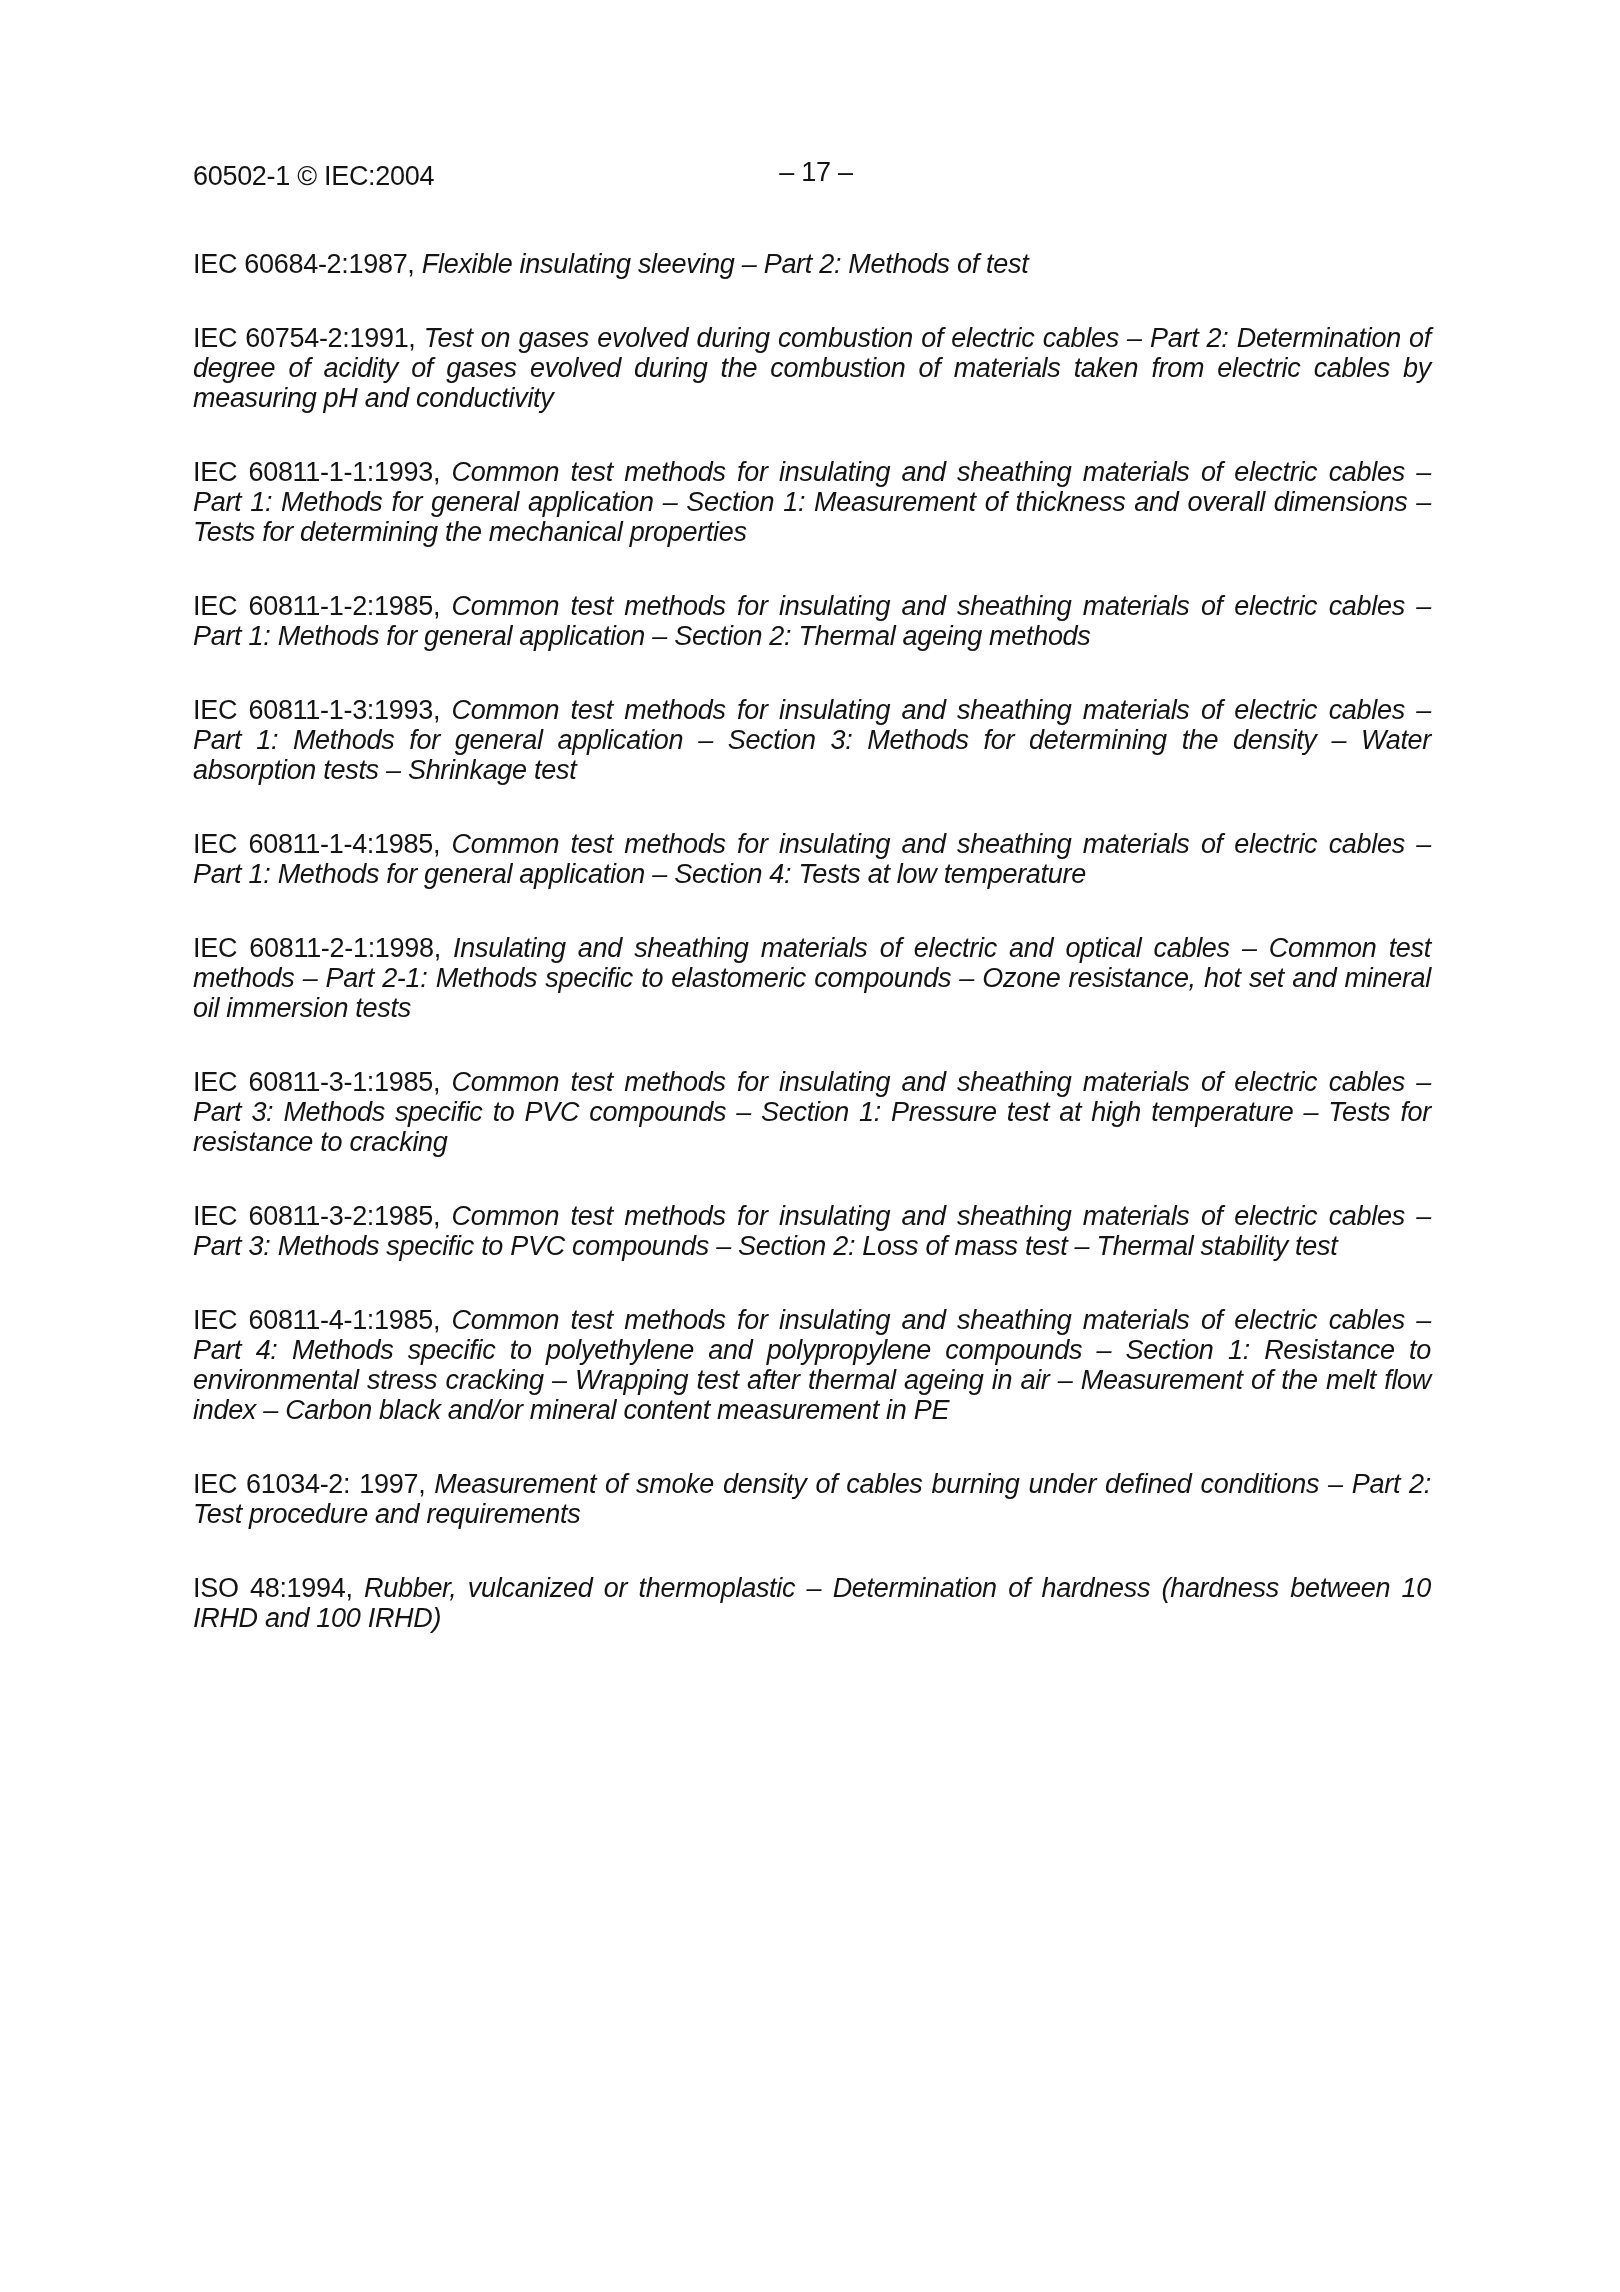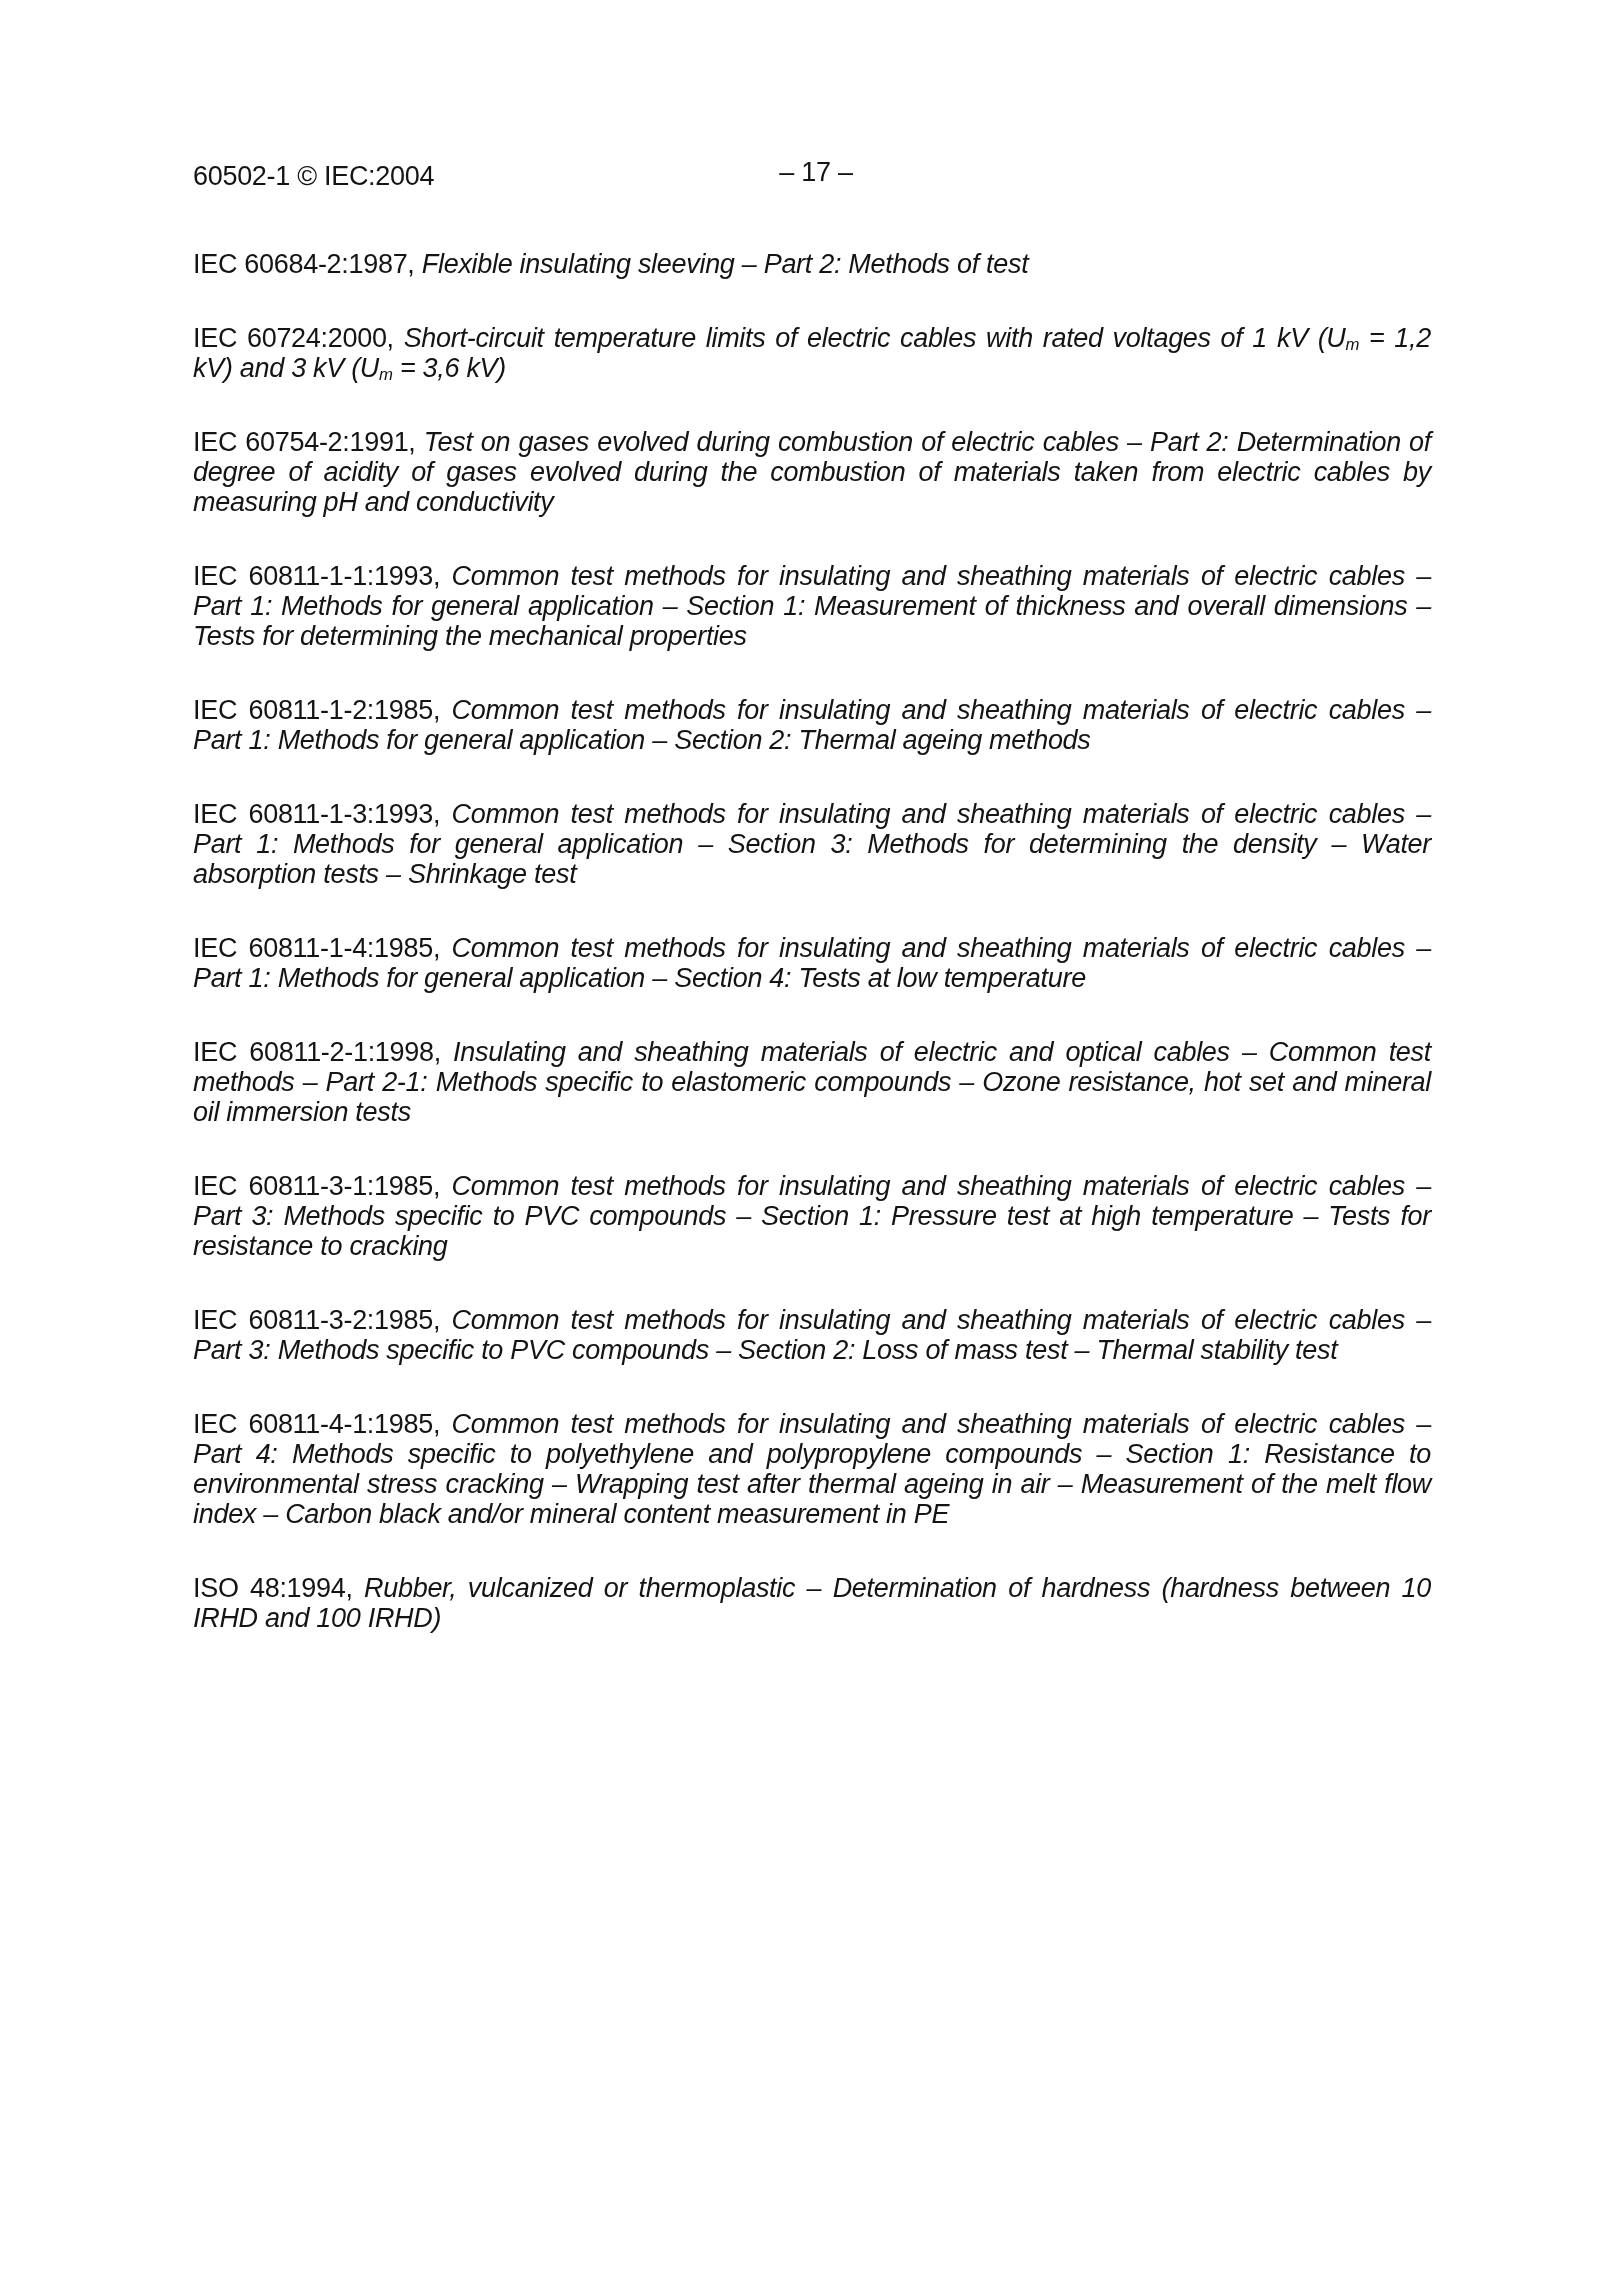--- a/index.html
+++ b/index.html
@@ -71,39 +71,39 @@
 
   <header class="page-header">
     <span class="doc-id">60502-1 © IEC:2004</span>
     <span class="page-num">– 17 –</span>
   </header>
 
   <main class="references">
 
     <p class="ref"><span class="des">IEC 60684-2:1987,</span> <span class="title">Flexible insulating sleeving – Part 2: Methods of test</span></p>
 
-    <p class="ref"><span class="des">IEC 60724:2000,</span> <span class="title"><span>Short-circuit temperature limits of electric cables with rated voltages of 1 kV (U</span><sub>m</sub><span> = 1,2 kV) and 3 kV (U</span><sub>m</sub><span> = 3,6 kV)</span></span></p>
 
 
     <p class="ref"><span class="des">IEC 60754-2:1991,</span> <span class="title">Test on gases evolved during combustion of electric cables – Part 2: Determination of degree of acidity of gases evolved during the combustion of materials taken from electric cables by measuring pH and conductivity</span></p>
 
     <p class="ref"><span class="des">IEC 60811-1-1:1993,</span> <span class="title">Common test methods for insulating and sheathing materials of electric cables – Part 1: Methods for general application – Section 1: Measurement of thickness and overall dimensions – Tests for determining the mechanical properties</span></p>
 
     <p class="ref"><span class="des">IEC 60811-1-2:1985,</span> <span class="title">Common test methods for insulating and sheathing materials of electric cables – Part 1: Methods for general application  – Section 2: Thermal ageing methods</span></p>
 
     <p class="ref"><span class="des">IEC 60811-1-3:1993,</span> <span class="title">Common test methods for insulating and sheathing materials of electric cables – Part 1: Methods for general application – Section 3: Methods for determining the density – Water absorption tests – Shrinkage test</span></p>
 
     <p class="ref"><span class="des">IEC 60811-1-4:1985,</span> <span class="title">Common test methods for insulating and sheathing materials of electric cables – Part 1: Methods for general application – Section 4: Tests at low temperature</span></p>
 
     <p class="ref"><span class="des">IEC 60811-2-1:1998,</span> <span class="title">Insulating and sheathing materials of electric and optical cables – Common test methods – Part 2-1: Methods specific to elastomeric compounds – Ozone resistance, hot set and mineral oil immersion tests</span></p>
 
     <p class="ref"><span class="des">IEC 60811-3-1:1985,</span> <span class="title">Common test methods for insulating and sheathing materials of electric cables – Part 3: Methods specific to PVC compounds – Section 1: Pressure test at high temperature – Tests for resistance to cracking</span></p>
 
     <p class="ref"><span class="des">IEC 60811-3-2:1985,</span> <span class="title">Common test methods for insulating and sheathing materials of electric cables – Part 3: Methods specific to PVC compounds – Section 2: Loss of mass test – Thermal stability test</span></p>
 
     <p class="ref"><span class="des">IEC 60811-4-1:1985,</span> <span class="title">Common test methods for insulating and sheathing materials of electric cables – Part 4: Methods specific to polyethylene and polypropylene compounds – Section 1: Resistance to environmental stress cracking – Wrapping test after thermal ageing in air – Measurement of the melt flow index – Carbon black and/or mineral content measurement in PE</span></p>
 
+    <p class="ref"><span class="des">IEC 61034-2: 1997,</span> <span class="title">Measurement of smoke density of cables burning under defined conditions – Part 2: Test procedure and requirements</span></p>
 
     <p class="ref"><span class="des">ISO 48:1994,</span> <span class="title">Rubber, vulcanized or thermoplastic – Determination of hardness (hardness between 10 IRHD and 100 IRHD)</span></p>
 
   </main>
 </div>
 
 
 </body></html>

